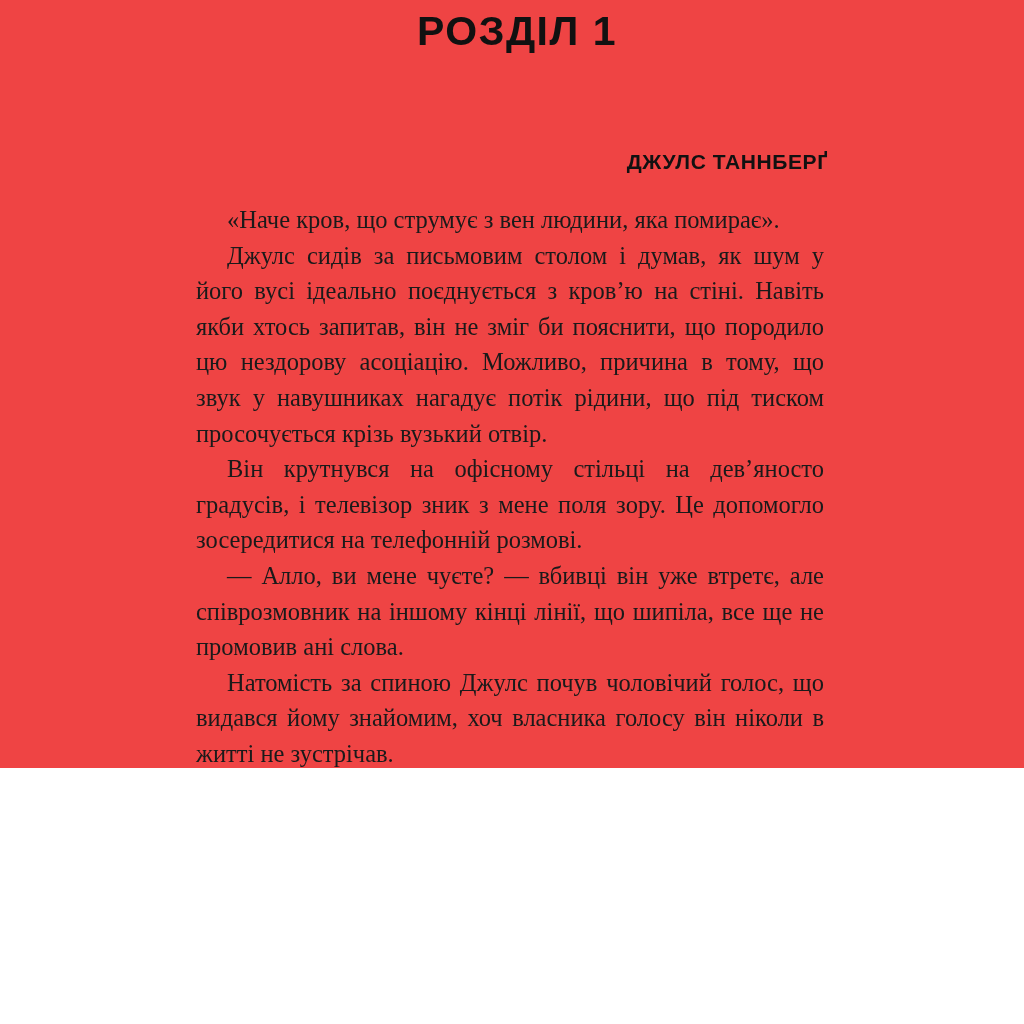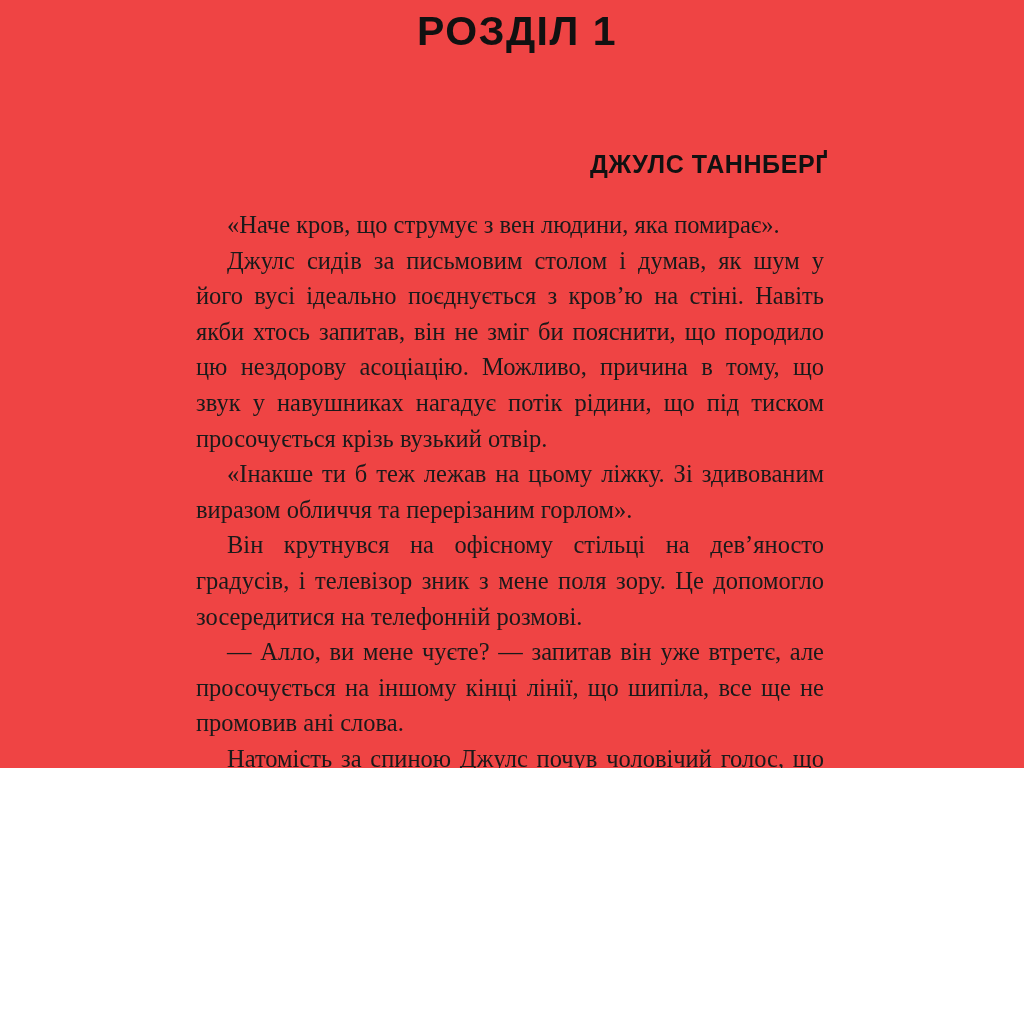--- a/index.html
+++ b/index.html
@@ -22,21 +22,21 @@
     letter-spacing: 1.5px;
     color: #111111;
     text-align: center;
     margin: 0;
     padding-top: 8px;
     padding-left: 10px;
   }
   .pov-name {
     font-family: "Liberation Sans", sans-serif;
     font-weight: 700;
-    font-size: 25px;
+    font-size: 21px;
     letter-spacing: 0.6px;
     color: #111111;
     text-align: right;
     margin: 0;
     padding-right: 196px;
     padding-top: 95px;
   }
   .body-text {
     font-family: "Liberation Serif", serif;
     font-size: 24.5px;
@@ -59,20 +59,19 @@
 
 <div class="page">
 
   <h1 class="chapter-title">РОЗДІЛ 1</h1>
 
   <div class="pov-name">ДЖУЛС ТАННБЕРҐ</div>
 
   <div class="body-text">
     <p>«Наче кров, що струмує з вен людини, яка помирає».</p>
     <p>Джулс сидів за письмовим столом і думав, як шум у його вусі ідеально поєднується з кров’ю на стіні. Навіть якби хтось запитав, він не зміг би пояснити, що породило цю нездорову асоціацію. Можливо, причина в тому, що звук у навушниках нагадує потік рідини, що під тиском просочується крізь вузький отвір.</p>
-    <p>«Інакше ти б теж лежав на цьому ліжку. Зі здивованим виразом обличчя та перерізаним горлом».</p>
     <p>Він крутнувся на офісному стільці на дев’яносто градусів, і телевізор зник з мене поля зору. Це допомогло зосередитися на телефонній розмові.</p>
-    <p>— Алло, ви мене чуєте? — запитав він уже втретє, але просочується на іншому кінці лінії, що шипіла, все ще не промовив ані слова.</p>
+    <p>— Алло, ви мене чуєте? — вбивці він уже втретє, але співрозмовник на іншому кінці лінії, що шипіла, все ще не промовив ані слова.</p>
     <p>Натомість за спиною Джулс почув чоловічий голос, що видався йому знайомим, хоч власника голосу він ніколи в житті не зустрічав.</p>
 
   </div>
 
 </div>
 
 </body></html>

